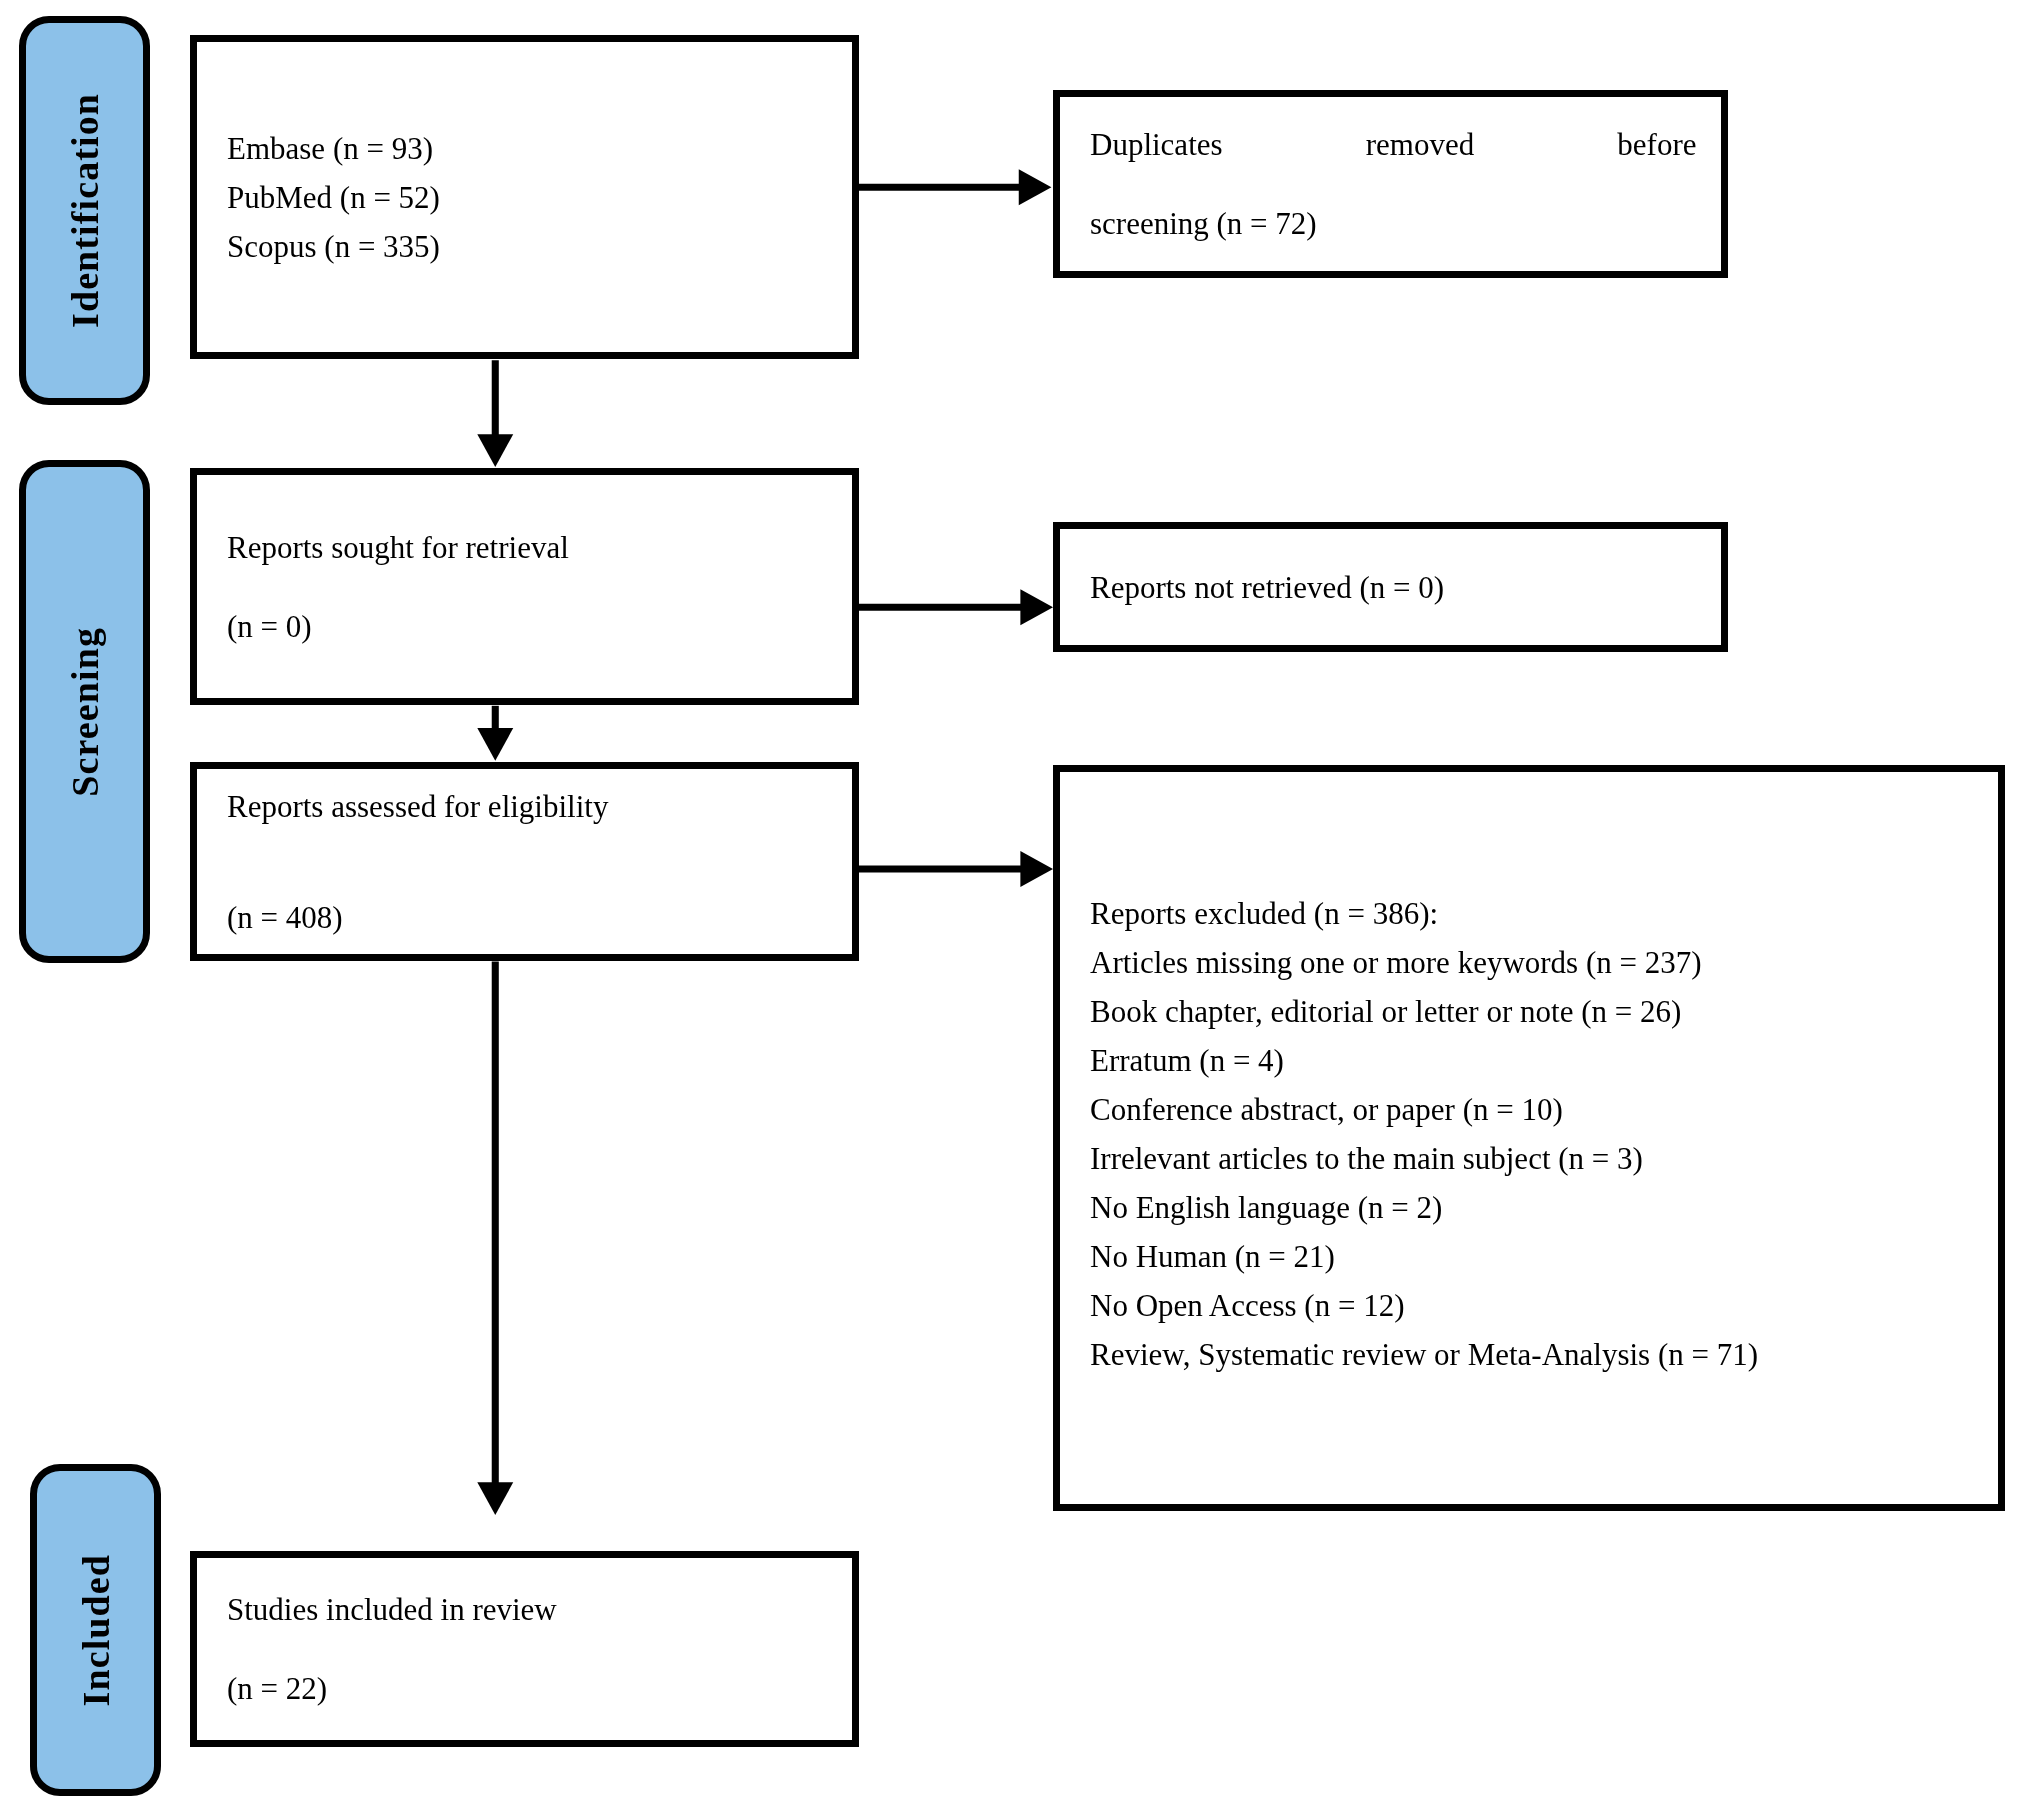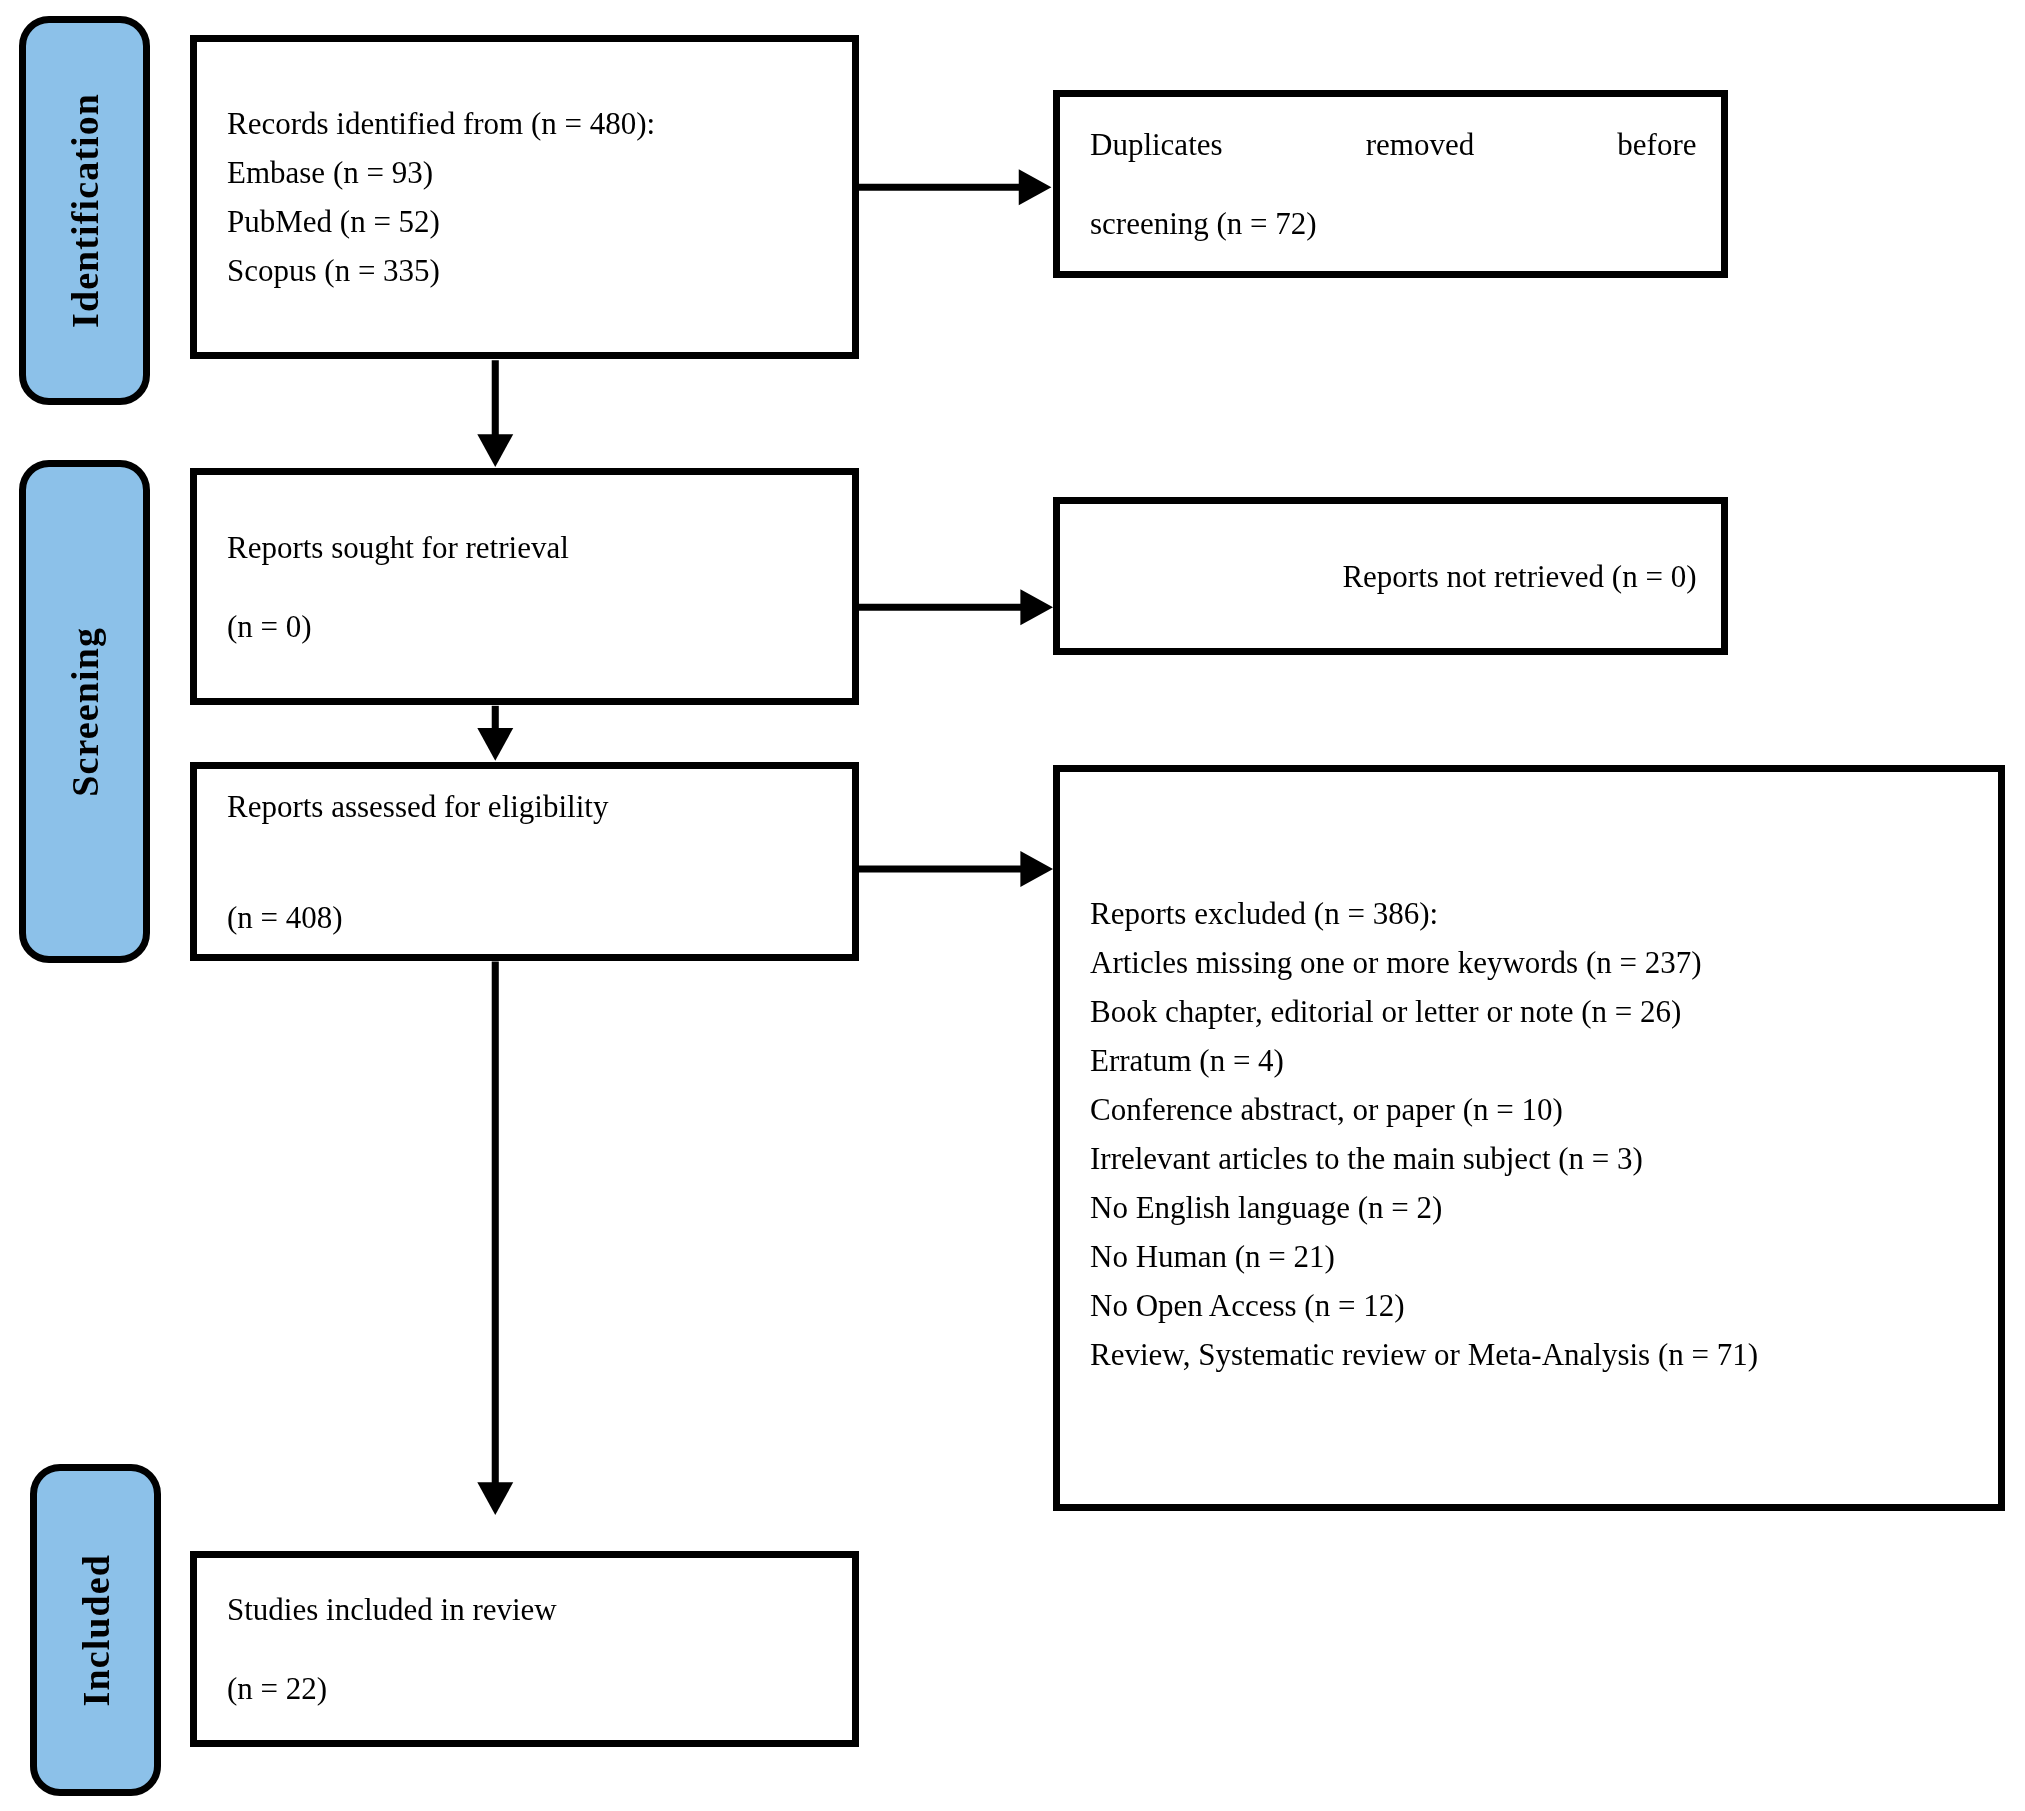--- a/index.html
+++ b/index.html
@@ -65,21 +65,21 @@
     text-align: justify;
     text-align-last: justify;
   }
   .list-line {
     text-align: left;
   }
   
   #box-records        { left: 190px;  top: 35px;   width: 669px; height: 324px; }
   #box-duplicates     { left: 1053px; top: 90px;  width: 675px; height: 188px; }
   #box-sought         { left: 190px;  top: 468px;  width: 669px; height: 237px; }
-  #box-not-retrieved  { left: 1053px; top: 497px;  width: 675px; height: 158px; align-items: flex-end; }
+  #box-not-retrieved  { left: 1053px; top: 522px;  width: 675px; height: 130px; }
   #box-assessed       { left: 190px;  top: 762px; width: 669px; height: 199px; gap: 32px; }
   #box-excluded       { left: 1053px; top: 765px; width: 952px; height: 746px; }
   #box-included       { left: 190px;  top: 1516px; width: 669px; height: 196px; margin-top: 35px; }
 
   #stage-identification { left: 19px; top: 16.3px;   width: 131px; height: 389px; }
   #stage-screening      { left: 19px; top: 460px;  width: 131px; height: 503px; }
   #stage-included       { left: 30px; top: 1464px; width: 131px; height: 332px; }
 </style>
 </head>
 <body>
@@ -123,21 +123,20 @@
     <span class="stage-label">Identification</span>
   </div>
   <div class="stage" id="stage-screening">
     <span class="stage-label">Screening</span>
   </div>
   <div class="stage" id="stage-included">
     <span class="stage-label">Included</span>
   </div>
 
   <div class="flowbox" id="box-records">
-    <div class="list-line">Records identified from (n = 480):</div>
     <div class="list-line">Embase (n = 93)</div>
     <div class="list-line">PubMed (n = 52)</div>
     <div class="list-line">Scopus (n = 335)</div>
   </div>
 
   <div class="flowbox" id="box-duplicates">
     <div class="justify-line">Duplicates removed before</div>
     <div class="list-line gap-line">screening (n = 72)</div>
   </div>
 

